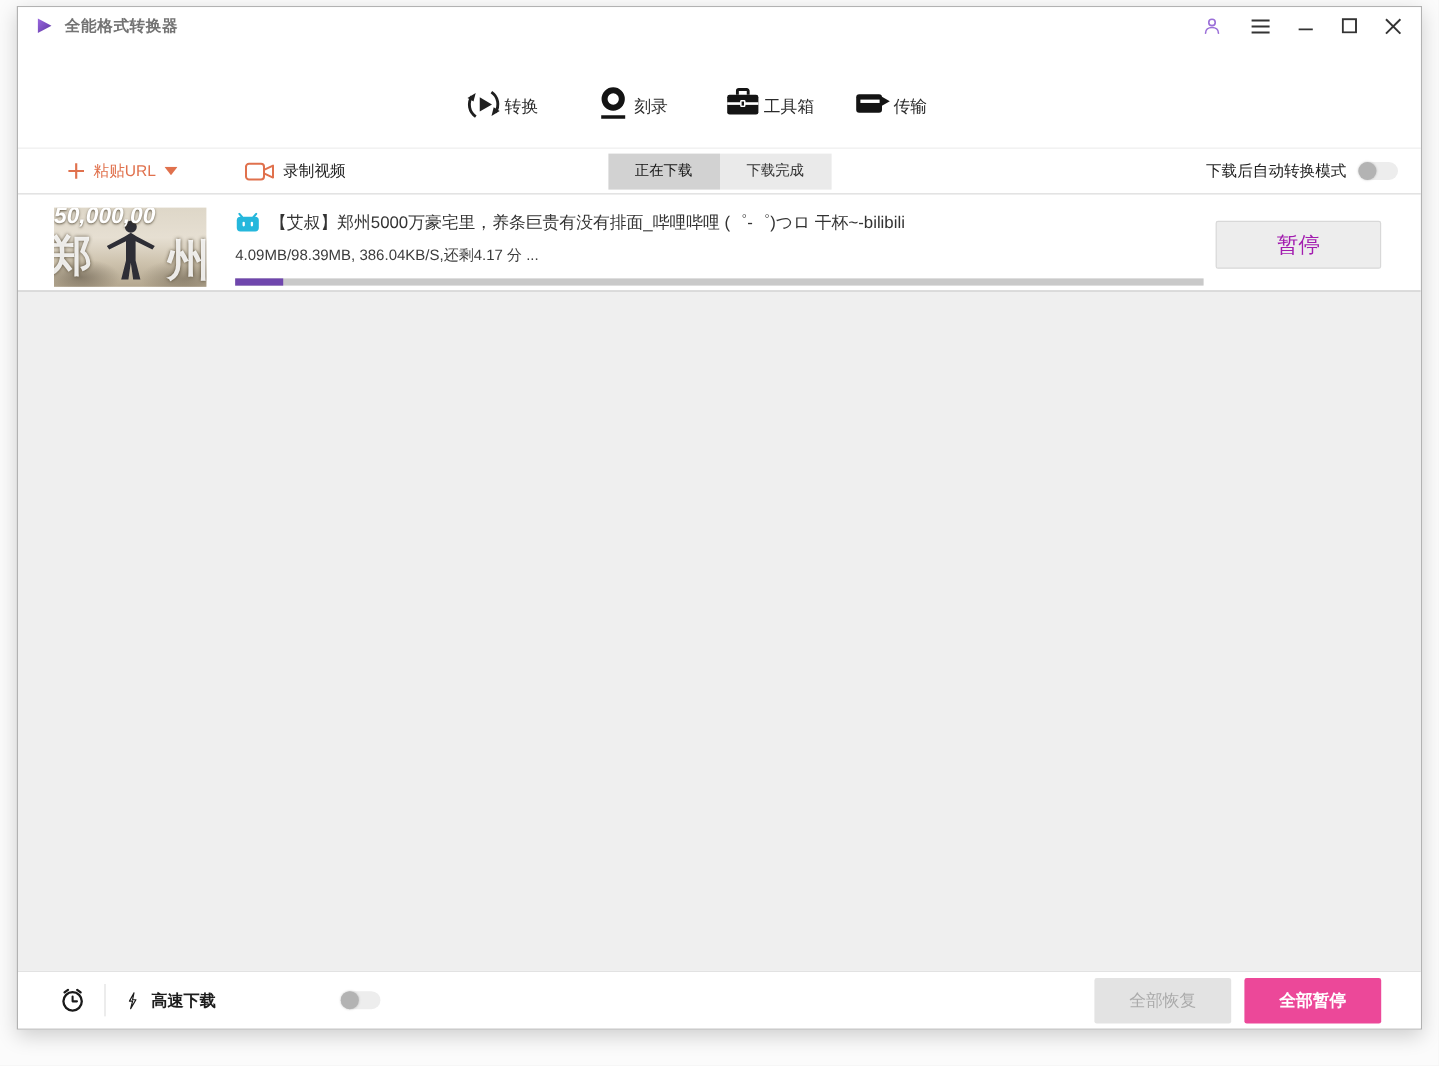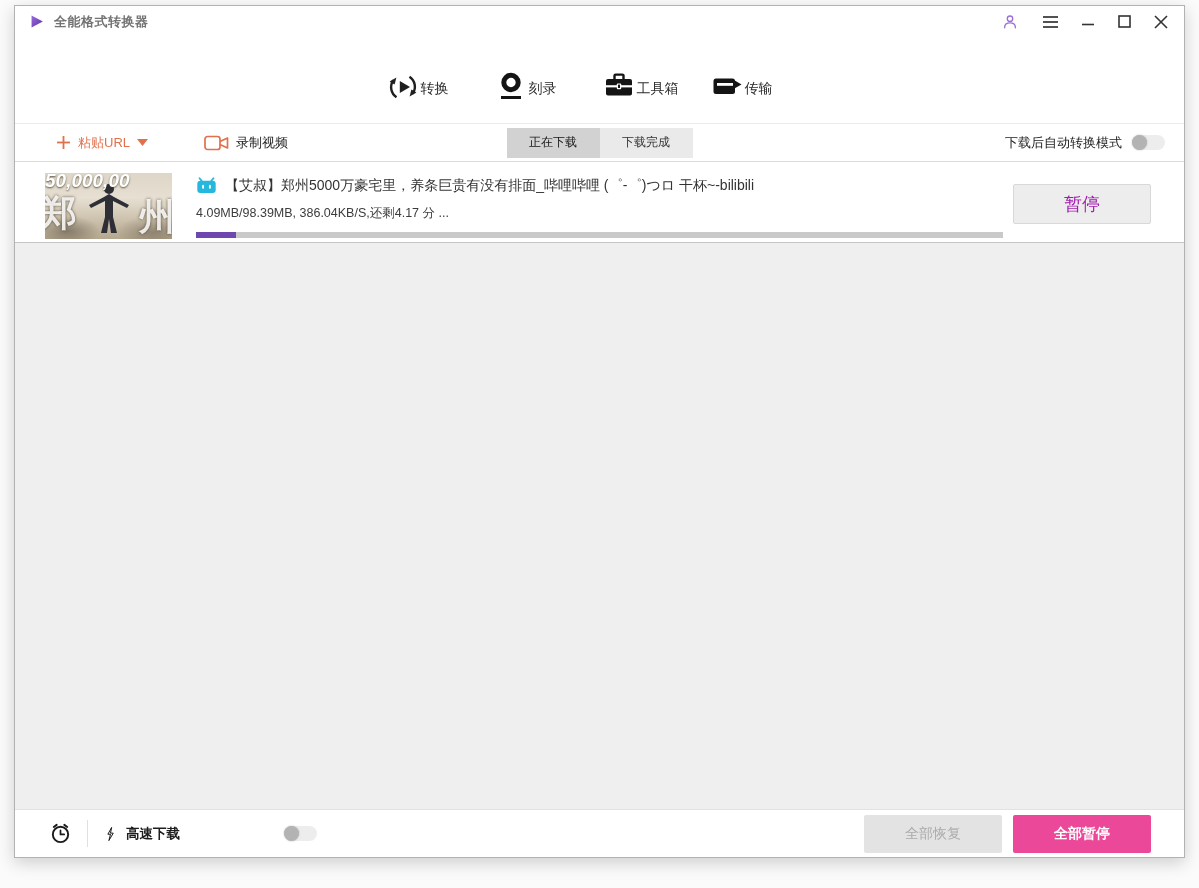--- a/index.html
+++ b/index.html
@@ -106,21 +106,21 @@
   .footer {
     height:48px; flex:0 0 auto; background:#fff; border-top:1px solid #e2e2e2;
     display:flex; align-items:center; padding:0 33px 0 34px;
   }
   .foot-icon-btn { display:flex; align-items:center; cursor:default; }
   .v-divider { width:1px; height:27px; background:#e0e0e0; margin:0 15px; }
   .speed { display:flex; align-items:center; gap:8px; font-size:13.5px; color:#1d1d1d; font-weight:700; }
   .speed-toggle { margin-left:96px; }
   .foot-spacer { flex:1; }
   .btn {
-    width:138px; height:38px; border-radius:2px; font-size:14px;
+    width:114px; height:38px; border-radius:2px; font-size:14px;
     display:flex; align-items:center; justify-content:center; cursor:default;text-align:right;
   }
   .btn-disabled { background:#e3e3e3; color:#ababab; margin-right:11px; }
   .btn-primary { background:#ec4899; color:#fff;font-weight:bold; }
 </style>
 </head>
 <body>
 
 <div class="window">
 

